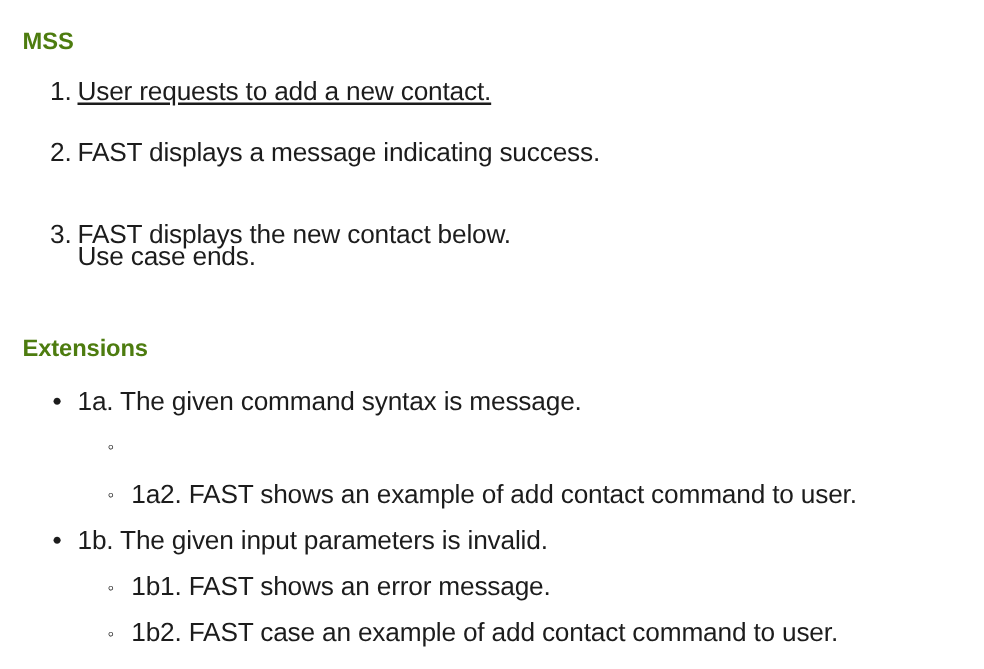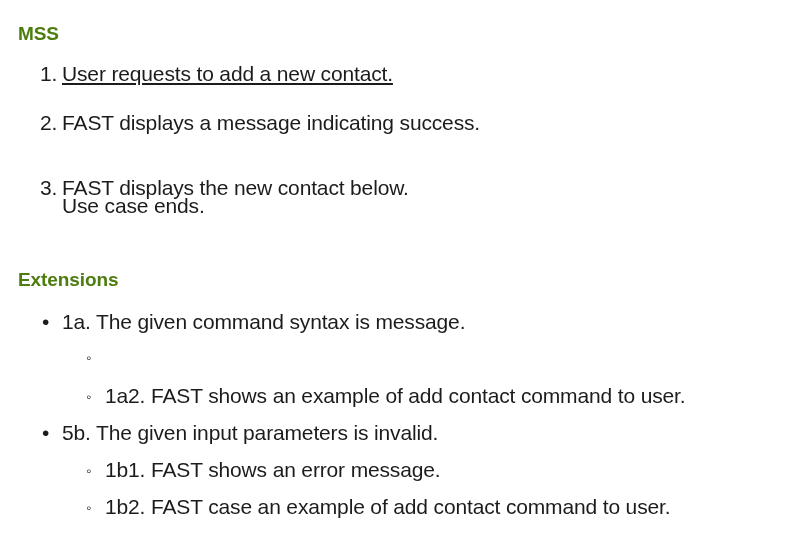--- a/index.html
+++ b/index.html
@@ -136,21 +136,21 @@
     <span class="bullet">◦</span>
   </div>
 
   <div class="line ext-item level2" id="ext-1a2">
     <span class="bullet">◦</span>
     <span class="txt">1a2. FAST shows an example of add contact command to user.</span>
   </div>
 
   <div class="line ext-item level1" id="ext-1b">
     <span class="bullet">•</span>
-    <span class="txt">5b. The given input parameters is invalid.</span>
+    <span class="txt">1b. The given input parameters is invalid.</span>
   </div>
 
   <div class="line ext-item level2" id="ext-1b1">
     <span class="bullet">◦</span>
     <span class="txt">1b1. FAST shows an error message.</span>
   </div>
 
   <div class="line ext-item level2" id="ext-1b2">
     <span class="bullet">◦</span>
     <span class="txt">1b2. FAST case an example of add contact command to user.</span>

